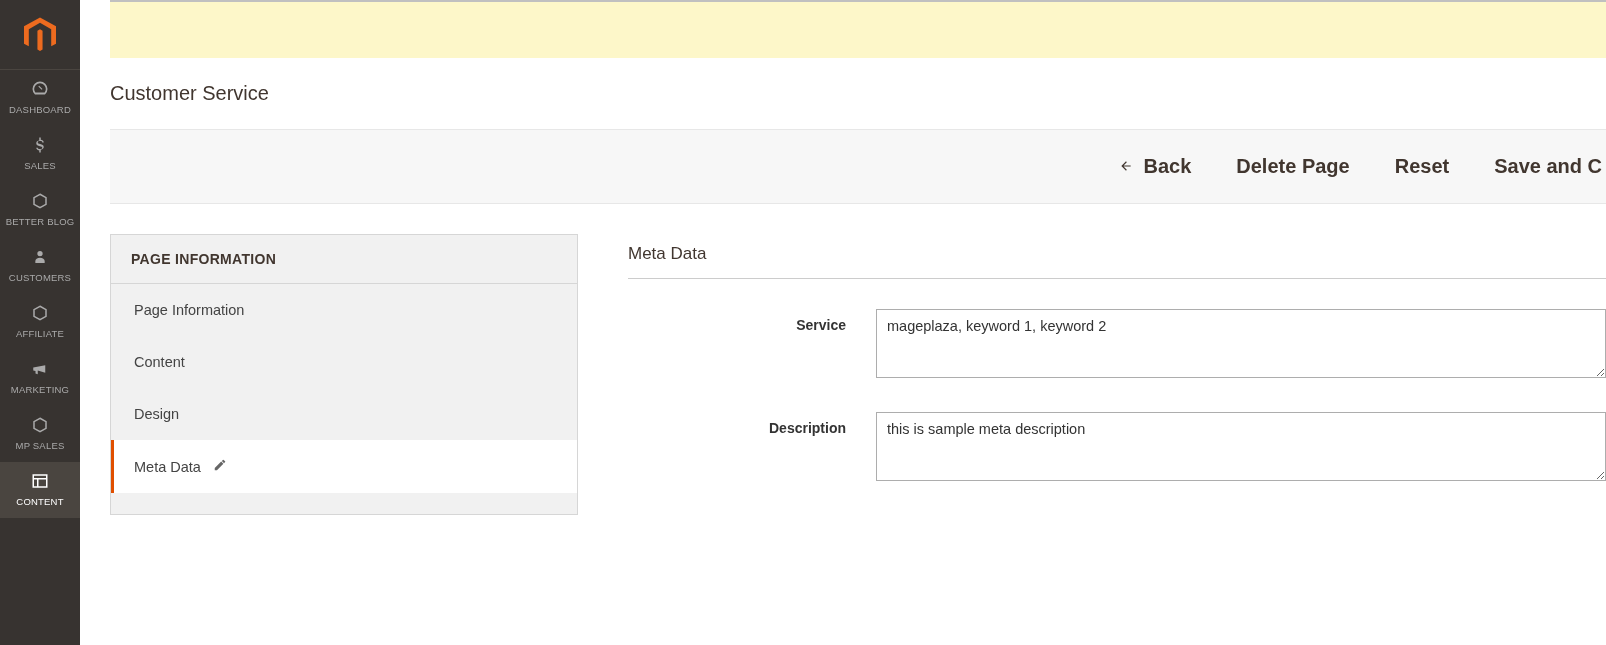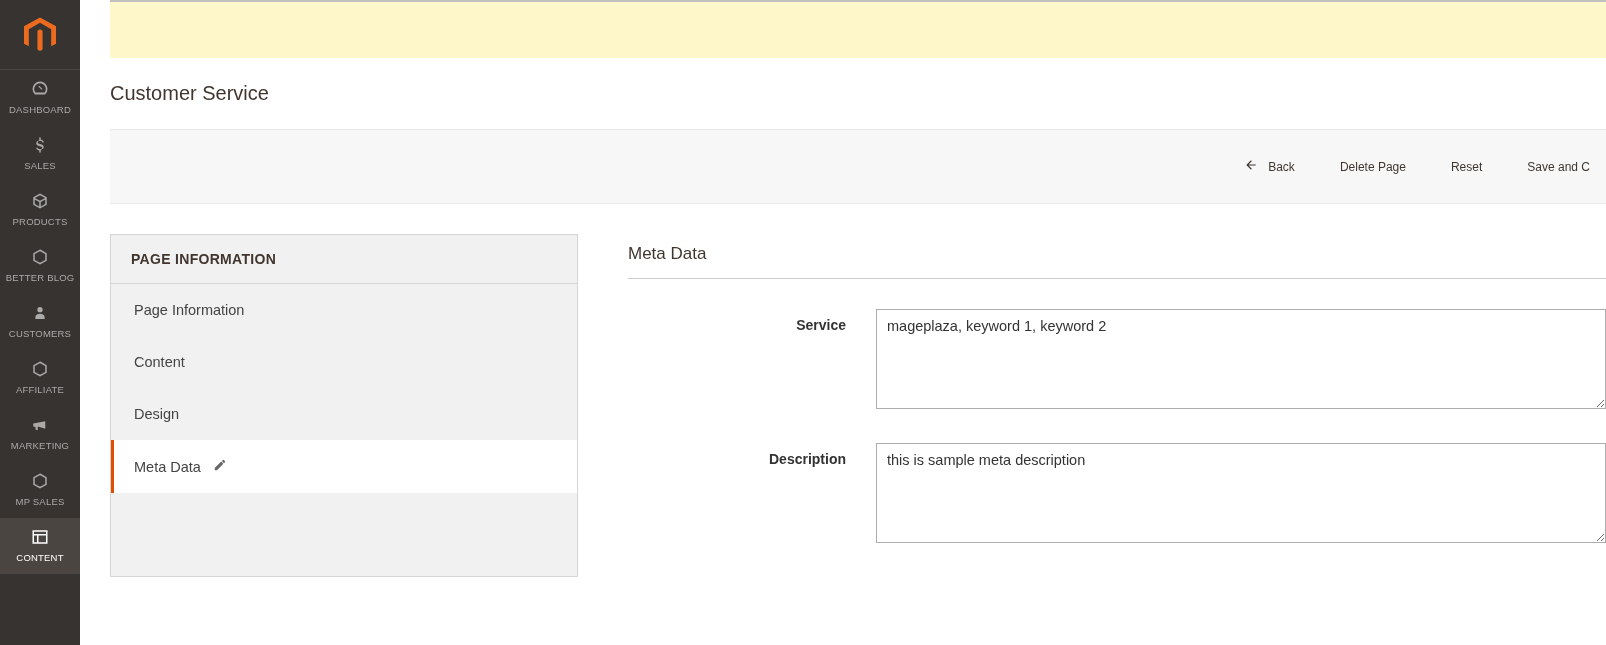--- a/index.html
+++ b/index.html
@@ -85,23 +85,23 @@
 .action-bar {
   background: #f7f7f7;
   border-top: 1px solid #e7e7e7;
   border-bottom: 1px solid #e7e7e7;
   margin-left: 30px;
   height: 75px;
   display: flex;
   align-items: center;
   justify-content: flex-end;
   gap: 45px;
-  padding-right: 16px;
-  font-size: 12px;
-  font-weight: 400;
+  padding-right: 4px;
+  font-size: 20px;
+  font-weight: 700;
   color: #41362f;
 }
 .action-bar .btn {
   cursor: pointer;
   display: flex;
   align-items: center;
   gap: 8px;
 }
 .action-bar .btn.last {
   padding-right: 0;
@@ -165,21 +165,21 @@
   font-size: 14px;
   font-weight: 600;
   color: #333;
 }
 .form-control {
   flex: 1;
 }
 textarea.input {
   width: 100%;
   max-width: 745px;
-  height: 100px;
+  height: 69px;
   border: 1px solid #adadad;
   padding: 8px 10px;
   font-family: inherit;
   font-size: 14.5px;
   color: #333;
   resize: both;
 }
 </style>
 </head>
 <body>
@@ -205,28 +205,20 @@
 
     <div class="nav-item">
       <span class="icon">
         <svg width="18" height="18" viewBox="0 0 24 24">
             <path d="M11 2h2v3c2 .2 4 1.3 4 3.5h-2c0-1-.9-1.7-3-1.7s-3 .7-3 1.7c0 1 1 1.5 3.2 2 2.7.6 4.8 1.4 4.8 4 0 2.2-2 3.3-4 3.5V22h-2v-3c-2-.2-4-1.3-4-3.5h2c0 1 .9 1.7 3 1.7s3-.7 3-1.7c0-1-1-1.5-3.2-2-2.7-.6-4.8-1.4-4.8-4 0-2.2 2-3.3 4-3.5V2z"></path>
           </svg>
       </span>
       <span>SALES</span>
     </div>
 
-    <div class="nav-item">
-      <span class="icon">
-        <svg width="18" height="18" viewBox="0 0 24 24">
-            <path d="M12 2l9 5v10l-9 5-9-5V7l9-5zm0 2.3L5 8l7 3.8L19 8l-7-3.7zM5 10v6l6 3.3V13.3L5 10zm14 0l-6 3.3V19.3l6-3.3v-6z"></path>
-          </svg>
-      </span>
-      <span>PRODUCTS</span>
-    </div>
 
     <div class="nav-item">
       <span class="icon">
         <svg width="18" height="18" viewBox="0 0 24 24">
             <path fill="none" stroke="#aaa" stroke-width="2" d="M12 3l8 4.6v8.8L12 21l-8-4.6V7.6z"></path>
           </svg>
       </span>
       <span>BETTER BLOG</span>
     </div>
 

